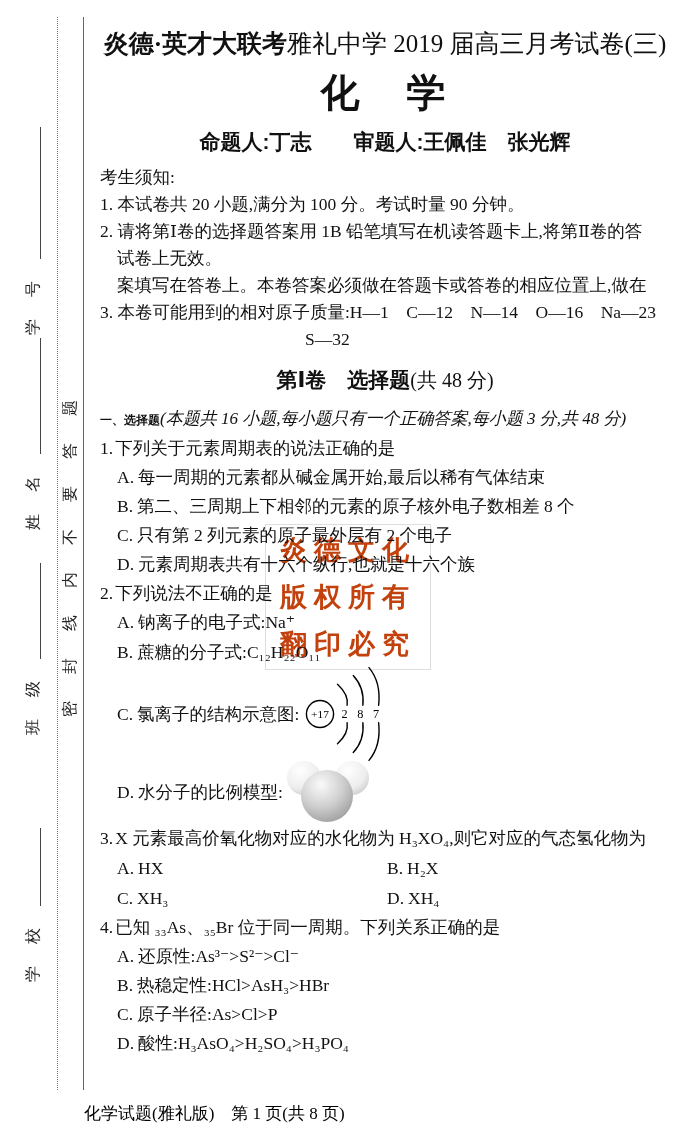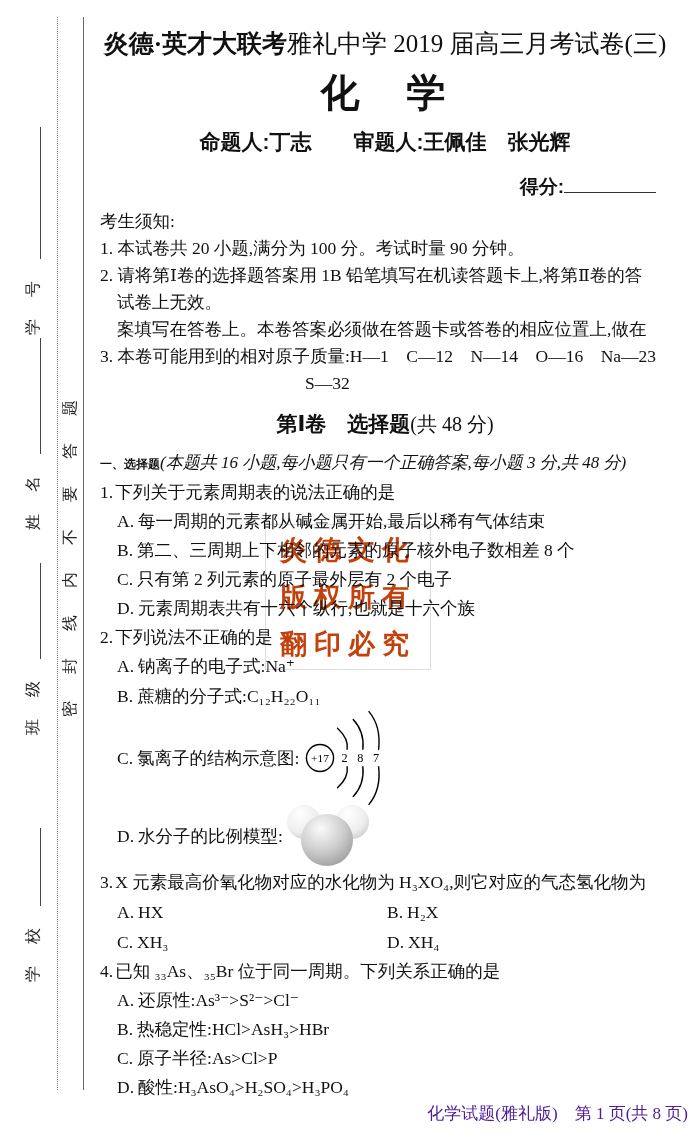--- a/index.html
+++ b/index.html
@@ -63,21 +63,21 @@
   .atom-svg{margin-left:4px;}
   
   .mol{position:relative;width:82px;height:62px;margin-left:4px;}
   .mol .o{position:absolute;left:14px;top:9px;width:52px;height:52px;border-radius:50%;z-index:2;
     background:radial-gradient(circle at 38% 28%, #fafafa 0%, #cfcfcf 45%, #868686 100%);}
   .mol .h{position:absolute;width:34px;height:34px;border-radius:50%;z-index:1;
     background:radial-gradient(circle at 38% 28%, #ffffff 0%, #ededed 55%, #b9b9b9 100%);}
   .mol .h1{left:0;top:0;}
   .mol .h2{left:48px;top:0;}
   
-  .footer{position:absolute;left:84px;right:0;top:1102px;text-align:right;font-size:17px;color:#4c1d95;}
+  .footer{position:absolute;left:84px;right:0;top:1102px;text-align:left;font-size:17px;color:#000000;}
 </style>
 </head>
 <body>
 
 <div class="watermark">
   <div>炎德文化</div>
   <div>版权所有</div>
   <div>翻印必究</div>
 </div>
 
@@ -110,23 +110,20 @@
 <div class="main">
 
   <div class="hline">
     <span class="brand">炎德·英才大联考</span><span>雅礼中学 2019 届高三月考试卷(三)</span>
   </div>
 
   <div class="title sans">化　学</div>
 
   <div class="setter sans">命题人:丁志　　审题人:王佩佳　张光辉</div>
 
-  <div class="score sans">
-    <span>得分:</span><span class="blank"></span>
-  </div>
 
   <div class="notice-h">考生须知:</div>
   <div class="nline">1. 本试卷共 20 小题,满分为 100 分。考试时量 90 分钟。</div>
   <div class="nline">2. 请将第Ⅰ卷的选择题答案用 1B 铅笔填写在机读答题卡上,将第Ⅱ卷的答</div>
   <div class="nline indent1">试卷上无效。</div>
   <div class="nline indent1">案填写在答卷上。本卷答案必须做在答题卡或答卷的相应位置上,做在</div>
   <div class="nline">3. 本卷可能用到的相对原子质量:H—1　C—12　N—14　O—16　Na—23</div>
   <div class="masses2">S—32</div>
 
   <div class="sec-title sans">

